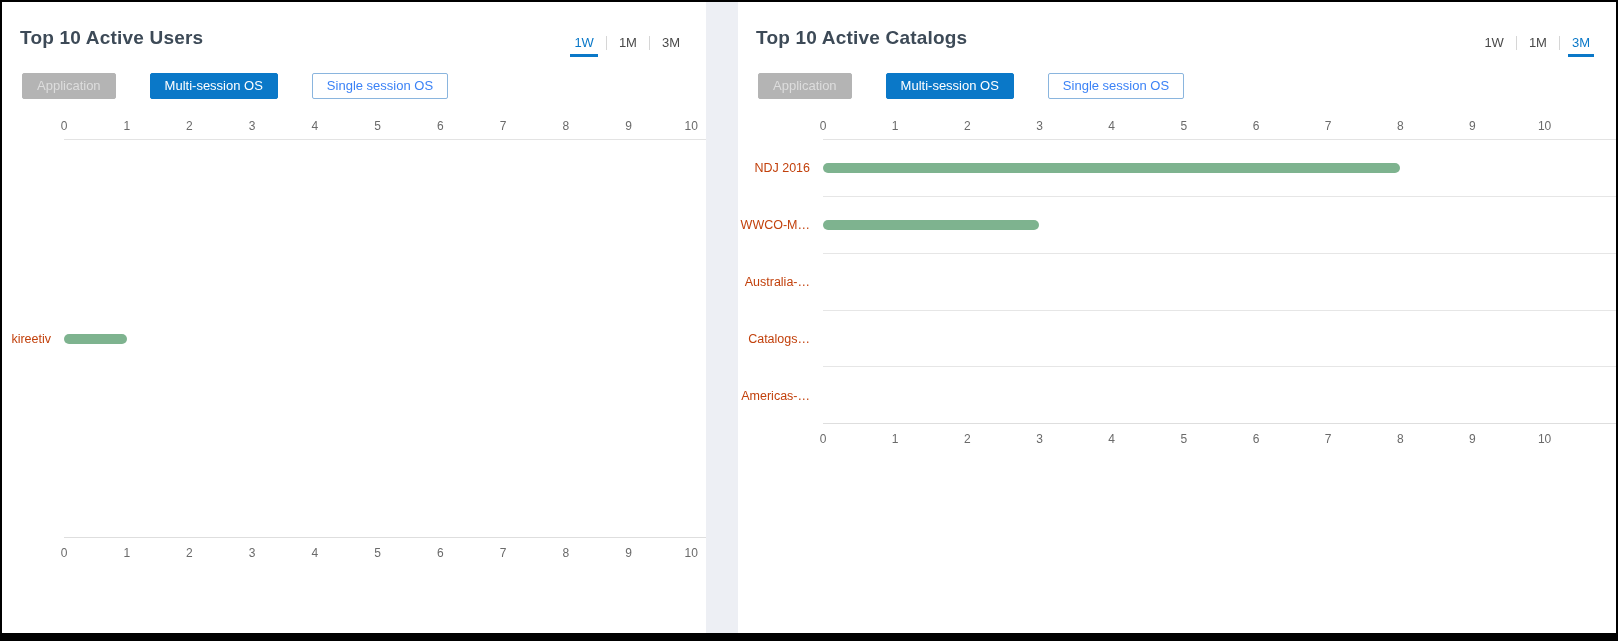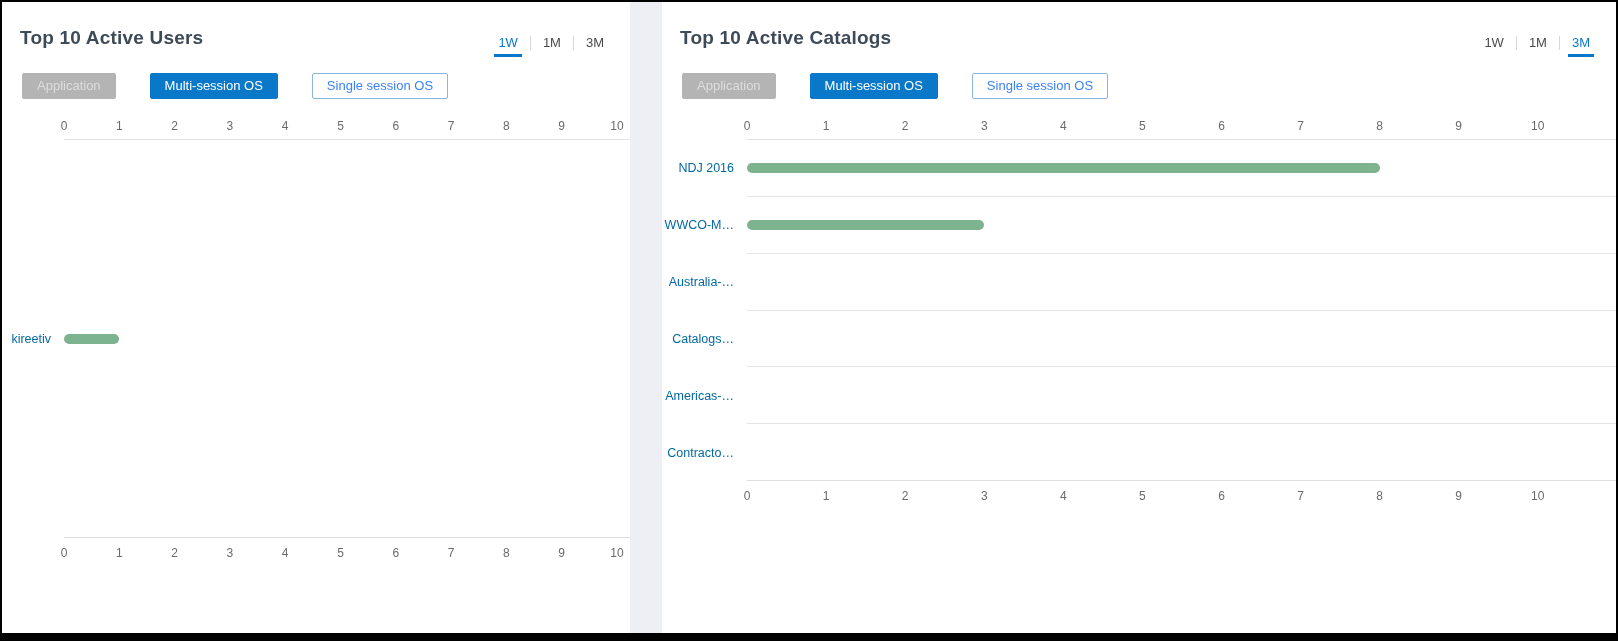--- a/index.html
+++ b/index.html
@@ -2,21 +2,21 @@
 <html><head>
 <meta charset="utf-8">
 <style>
   html,body{margin:0;padding:0}
   body{
     width:1618px;height:641px;background:#000;position:relative;
     font-family:"Liberation Sans",sans-serif;box-sizing:border-box;overflow:hidden;
   }
   .frame{position:absolute;left:2px;top:2px;right:2px;bottom:8px;background:#fff;display:flex}
   .panel{background:#fff;overflow:hidden;display:flex;flex-direction:column}
-  .panel-left{width:628px}
+  .panel-left{width:704px}
   .divider{width:32px;background:#edeff4}
   .panel-right{flex:1}
 
   .panel-header{display:flex;justify-content:space-between;align-items:center;padding:16px 24px 0 18px}
   .panel-title{font-size:19px;font-weight:bold;color:#3d4a57;letter-spacing:.2px}
   .time-tabs{display:flex;align-items:flex-end;font-size:13px;margin-top:17px}
   .tab{color:#4a4a4a;padding:0 2px 7px;cursor:pointer;position:relative}
   .tab.active{color:#0a78c8}
   .tab.active::after{content:"";position:absolute;left:-2px;right:-2px;bottom:0;height:3px;background:#0a78c8}
   .tab-sep{width:1px;height:14px;background:#d6d6d6;margin:0 10px 7px}
@@ -36,21 +36,21 @@
   .ticks-inner{position:absolute;top:0;bottom:0;left:var(--col);right:0}
   .axis-row.top .ticks-inner{border-bottom:1px solid #e3e3e3}
   .tick{position:absolute;transform:translateX(-50%);white-space:nowrap}
   .axis-row.top .tick{bottom:6px}
   .axis-row.bottom .tick{top:8px}
 
   .crow{display:flex;align-items:stretch}
   .panel-left .crow{height:398px}
   .panel-right .crow{height:56.85px}
   .row-label{width:var(--col);padding-right:13px;box-sizing:border-box;text-align:right;
-    font-size:12.5px;color:#0369a1;flex:none;align-self:center;white-space:nowrap;overflow:hidden}
+    font-size:12.5px;color:#c2410c;flex:none;align-self:center;white-space:nowrap;overflow:hidden}
   .track{flex:1;position:relative;border-bottom:1px solid #e6e6e6}
   .crow:last-child .track{border-bottom-color:#dedede}
   .bar{position:absolute;left:0;top:50%;transform:translateY(-50%);height:10px;border-radius:5px}
 </style>
 </head>
 <body>
 
 <div class="frame">
 
   <div class="panel panel-left">
@@ -163,24 +163,20 @@
             <div class="track"></div>
           </div>
           <div class="crow">
             <span class="row-label">Catalogs…</span>
             <div class="track"></div>
           </div>
           <div class="crow">
             <span class="row-label">Americas-…</span>
             <div class="track"></div>
           </div>
-          <div class="crow">
-            <span class="row-label">Contracto…</span>
-            <div class="track"></div>
-          </div>
         </div>
       <div class="axis-row bottom">
           <div class="ticks-inner">
             <span class="tick" style="left: 0%;">0</span>
             <span class="tick" style="left: 9.1%;">1</span>
             <span class="tick" style="left: 18.2%;">2</span>
             <span class="tick" style="left: 27.3%;">3</span>
             <span class="tick" style="left: 36.4%;">4</span>
             <span class="tick" style="left: 45.5%;">5</span>
             <span class="tick" style="left: 54.6%;">6</span>

